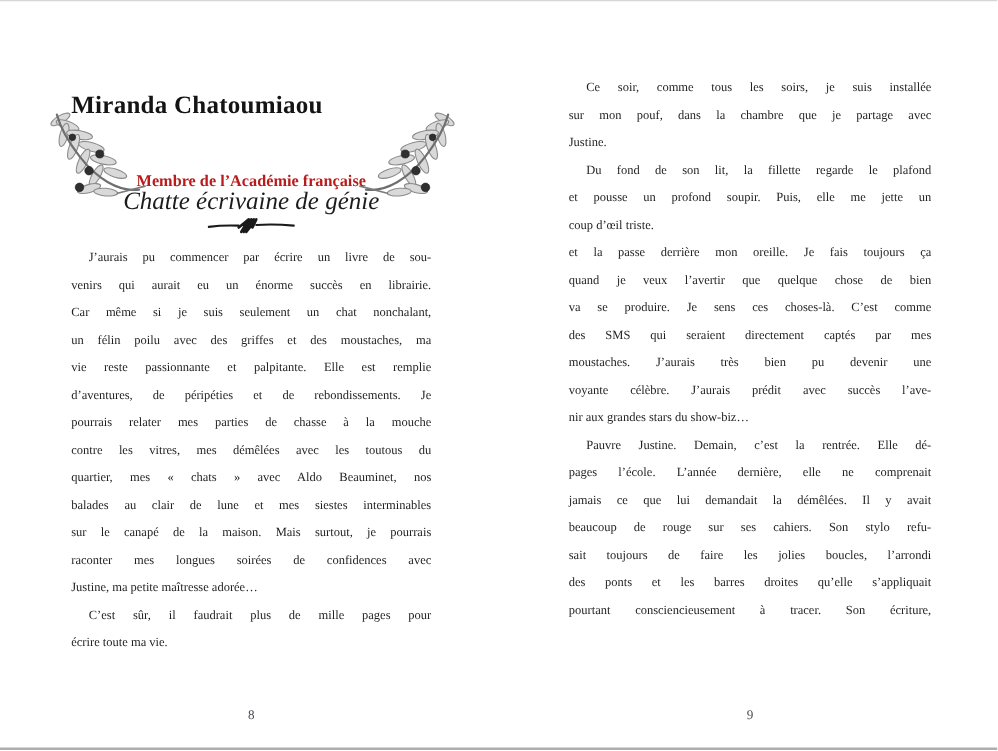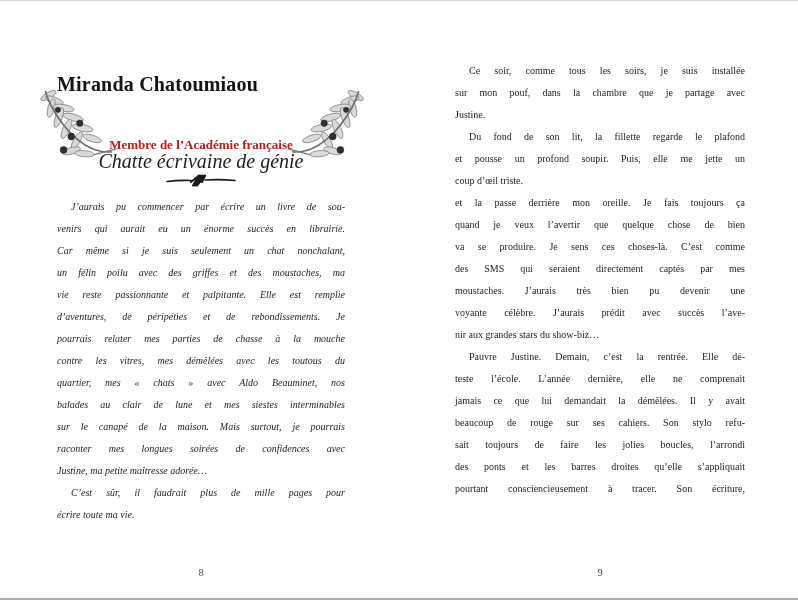--- a/index.html
+++ b/index.html
@@ -28,21 +28,21 @@
   .author-affiliation{
     position:absolute;top:137px;left:0;width:100%;text-align:center;
     font-weight:bold;font-size:13px;color:#b91c1c;
   }
   .branch{position:absolute;top:86px;width:82px;height:82px;}
   .branch-left{left:-22px;}
   .branch-right{left:230px;transform:scaleX(-1);}
   .divider{position:absolute;top:173px;left:50%;margin-left:-35px;width:70px;height:15px;}
 
   .body-text{position:absolute;left:0;width:100%;}
-  .body-left{top:196px;font-style:italic;}
+  .body-left{top:196px;}
   .body-right{top:60px;}
   .line{
     height:22px;line-height:22px;font-size:10px;
     text-align:justify;text-align-last:justify;white-space:nowrap;
   }
   .line.lastleft{text-align-last:left;}
   .line.indent{text-indent:14px;}
 
   .pagenum{
     position:absolute;top:567px;left:0;width:100%;text-align:center;
@@ -160,21 +160,21 @@
         <div class="line">et la passe derrière mon oreille. Je fais toujours ça</div>
         <div class="line">quand je veux l’avertir que quelque chose de bien</div>
         <div class="line">va se produire. Je sens ces choses-là. C’est comme</div>
         <div class="line">des SMS qui seraient directement captés par mes</div>
         <div class="line">moustaches. J’aurais très bien pu devenir une</div>
         <div class="line">voyante célèbre. J’aurais prédit avec succès l’ave-</div>
         <div class="line lastleft">nir aux grandes stars du show-biz…</div>
       </div>
       <div>
         <div class="line indent">Pauvre Justine. Demain, c’est la rentrée. Elle dé-</div>
-        <div class="line">teste l’école. L’année dernière, elle ne comprenait</div>
+        <div class="line">pages l’école. L’année dernière, elle ne comprenait</div>
         <div class="line">jamais ce que lui demandait la démêlées. Il y avait</div>
         <div class="line">beaucoup de rouge sur ses cahiers. Son stylo refu-</div>
         <div class="line">sait toujours de faire les jolies boucles, l’arrondi</div>
         <div class="line">des ponts et les barres droites qu’elle s’appliquait</div>
         <div class="line">pourtant consciencieusement à tracer. Son écriture,</div>
       </div>
     </div>
   <div class="pagenum">9</div>
 </div>
 

